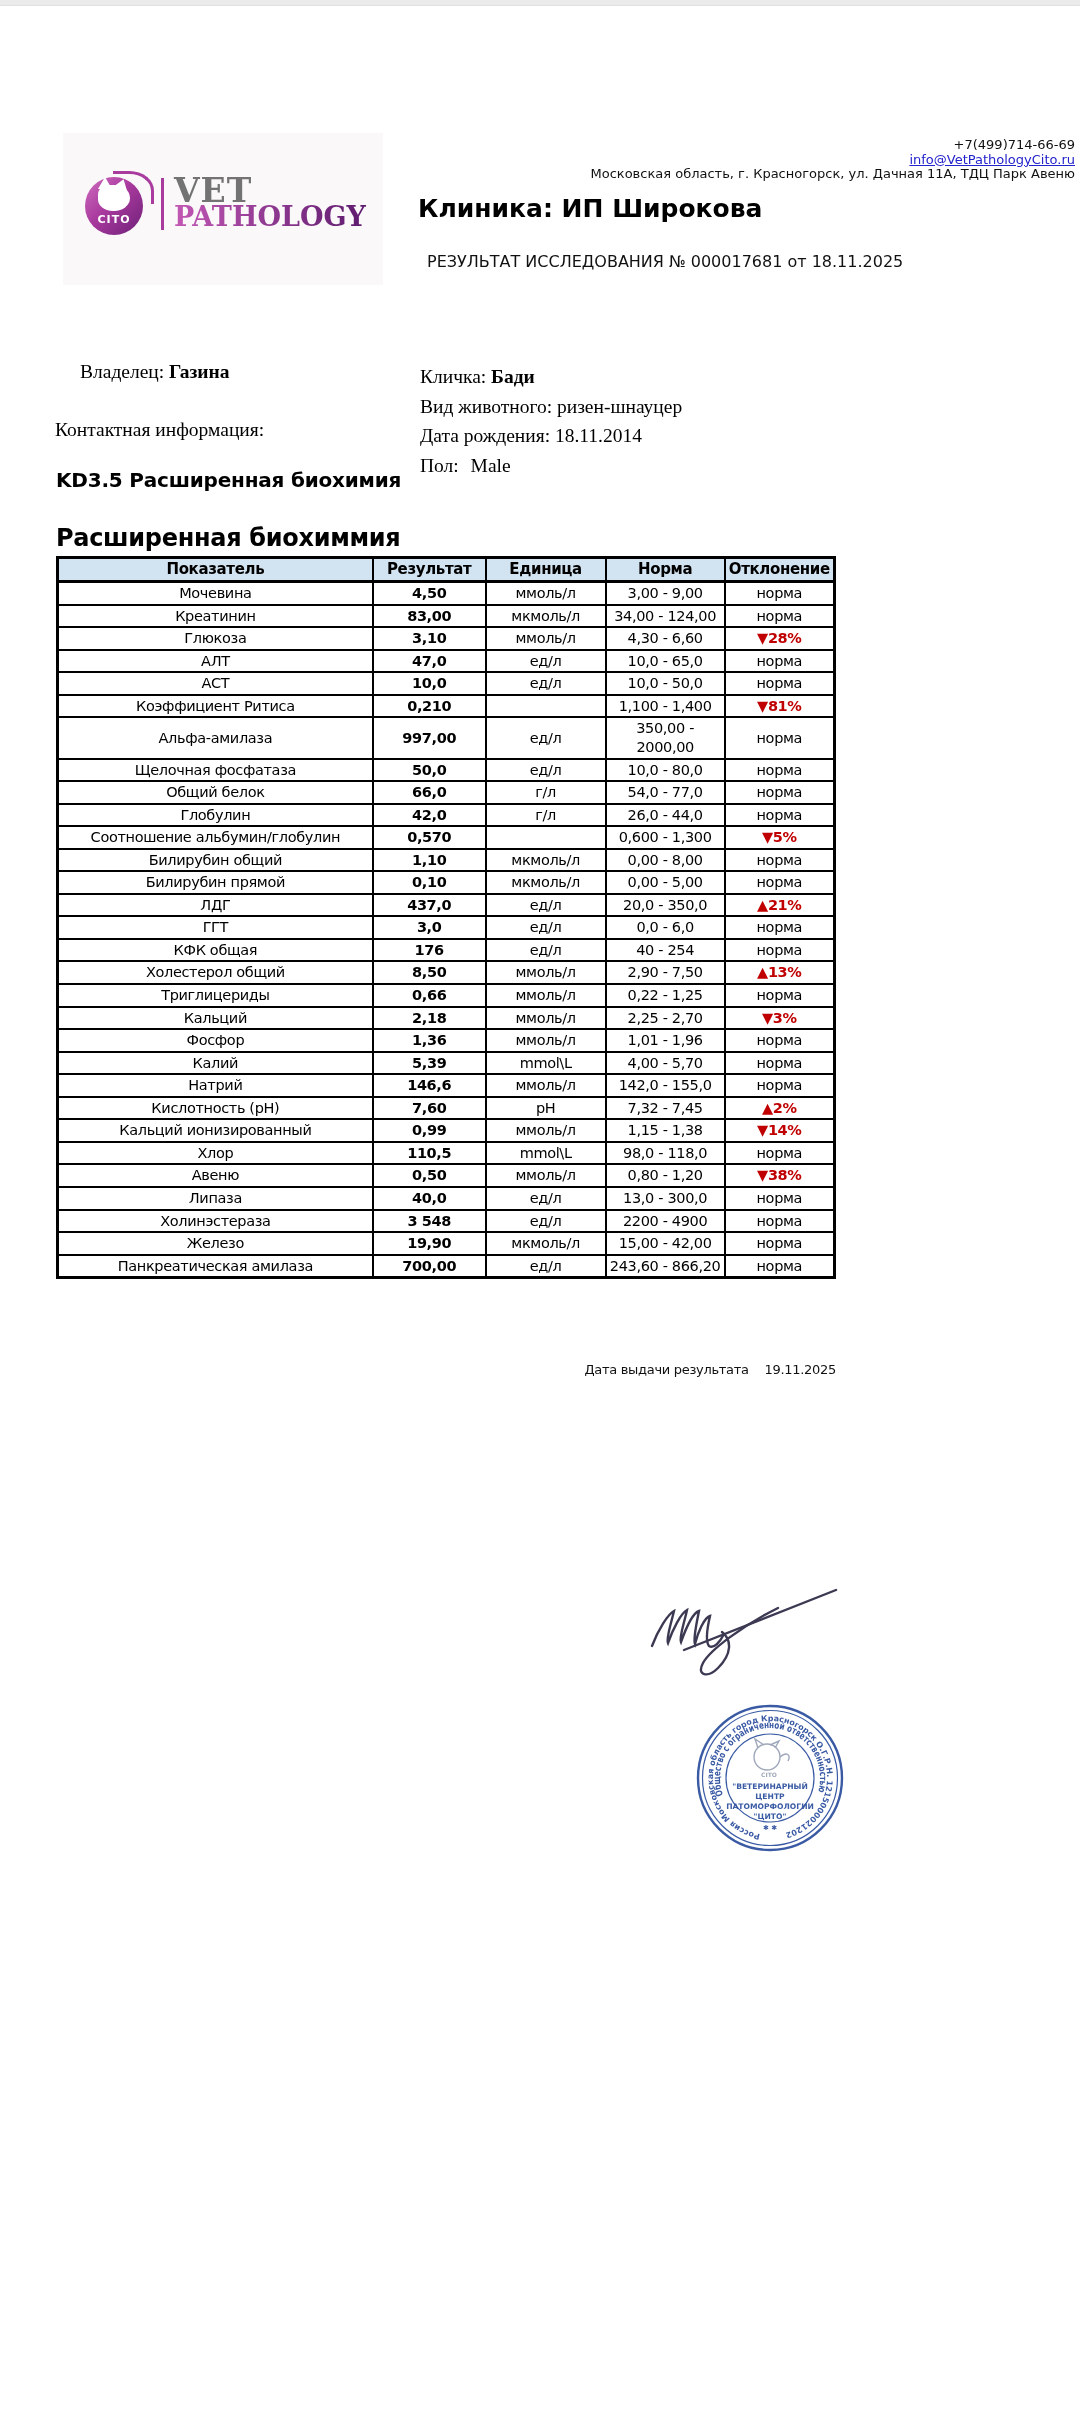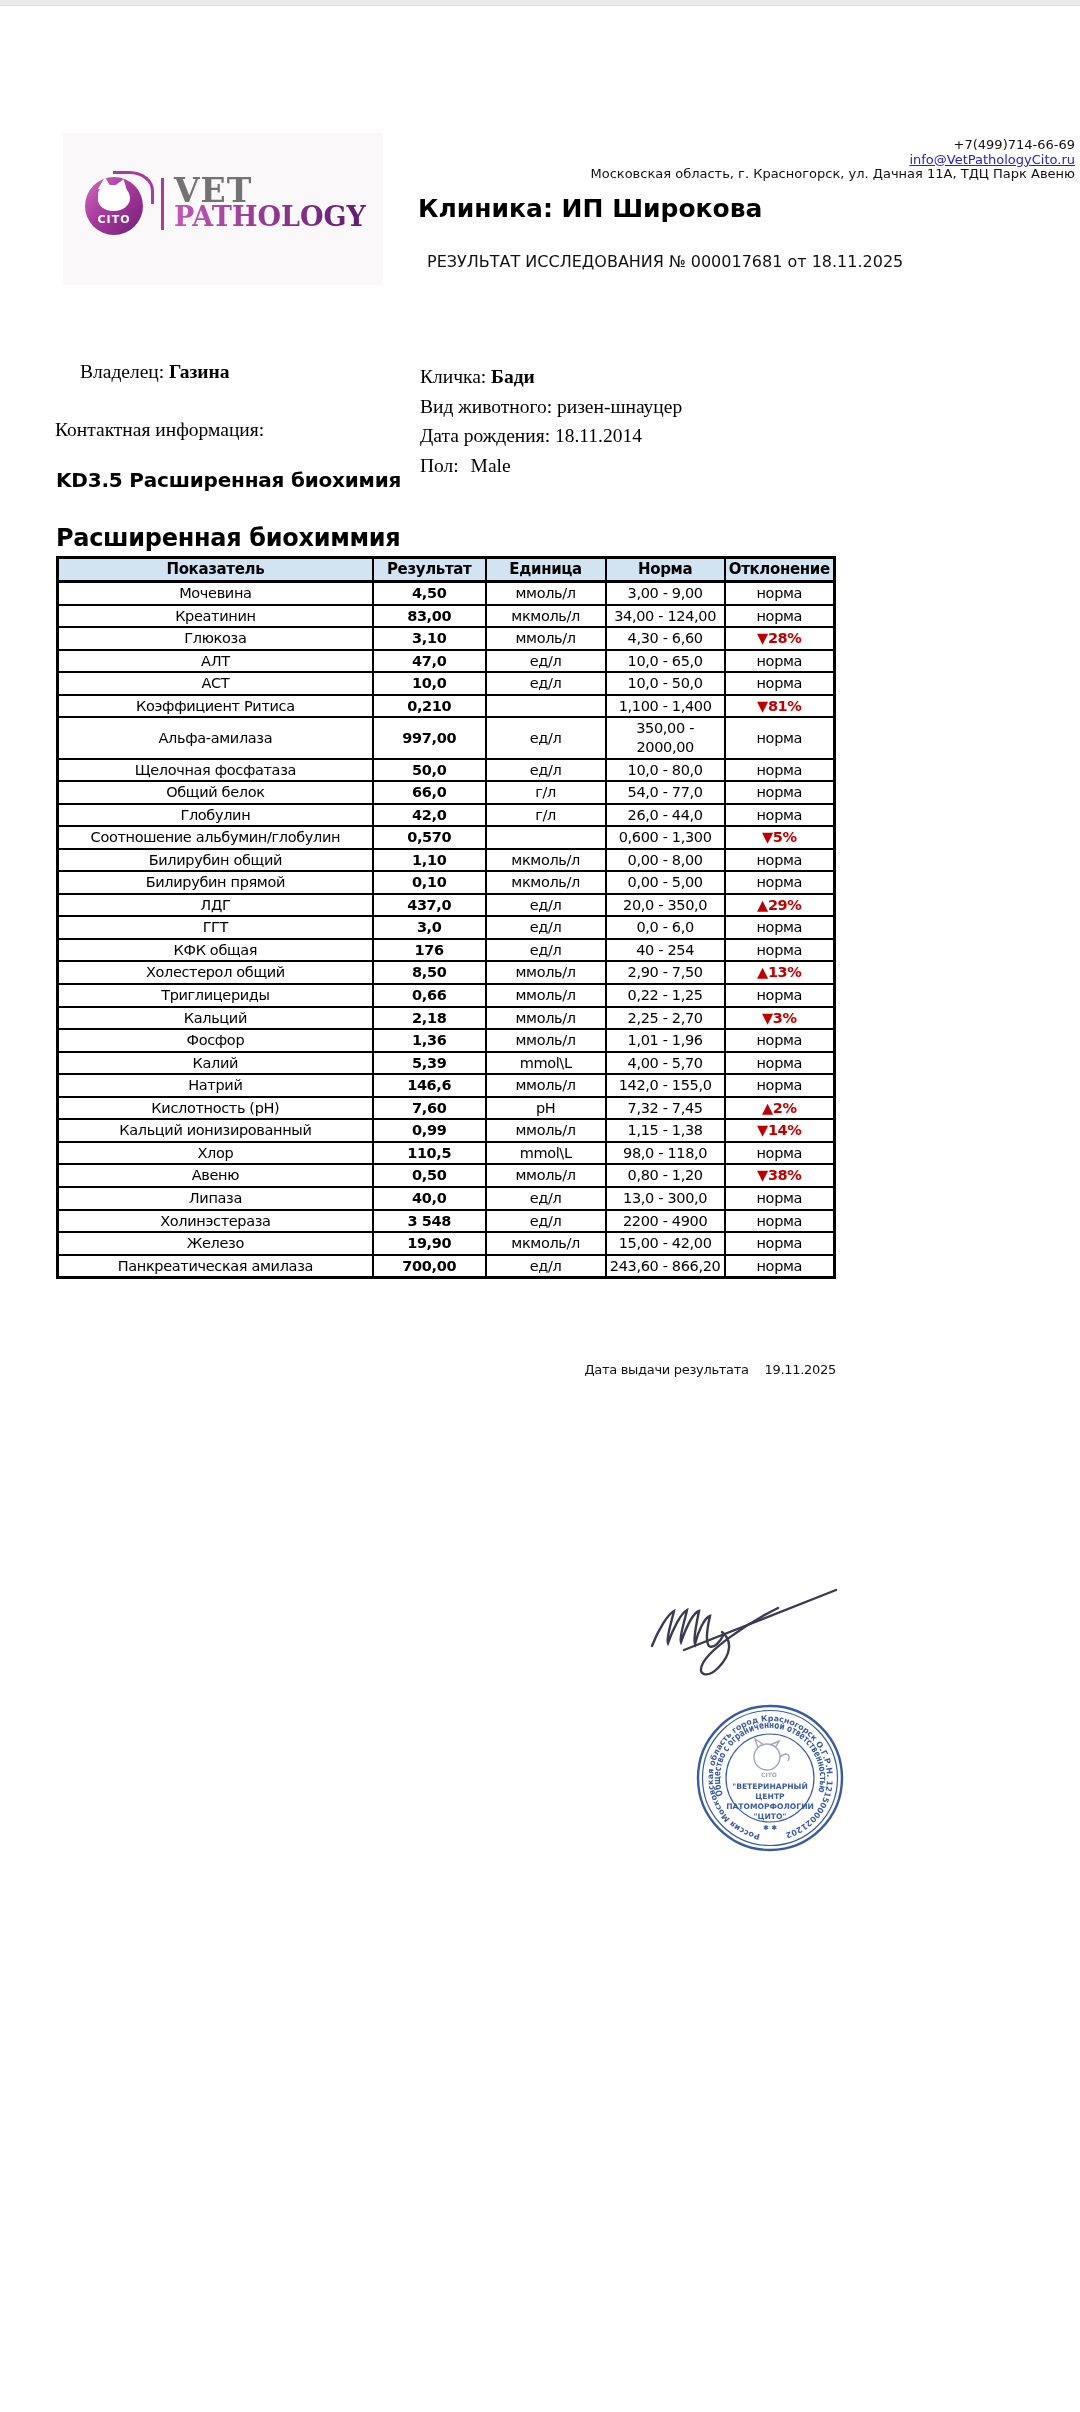--- a/index.html
+++ b/index.html
@@ -235,21 +235,21 @@
             <td class="c-result">0,10</td>
             <td class="c-unit">мкмоль/л</td>
             <td class="c-norm">0,00 - 5,00</td>
             <td class="c-dev">норма</td>
           </tr>
           <tr>
             <td class="c-name">ЛДГ</td>
             <td class="c-result">437,0</td>
             <td class="c-unit">ед/л</td>
             <td class="c-norm">20,0 - 350,0</td>
-            <td class="c-dev dev-red">▲29%</td>
+            <td class="c-dev dev-red">▲21%</td>
           </tr>
           <tr>
             <td class="c-name">ГГТ</td>
             <td class="c-result">3,0</td>
             <td class="c-unit">ед/л</td>
             <td class="c-norm">0,0 - 6,0</td>
             <td class="c-dev">норма</td>
           </tr>
           <tr>
             <td class="c-name">КФК общая</td>

